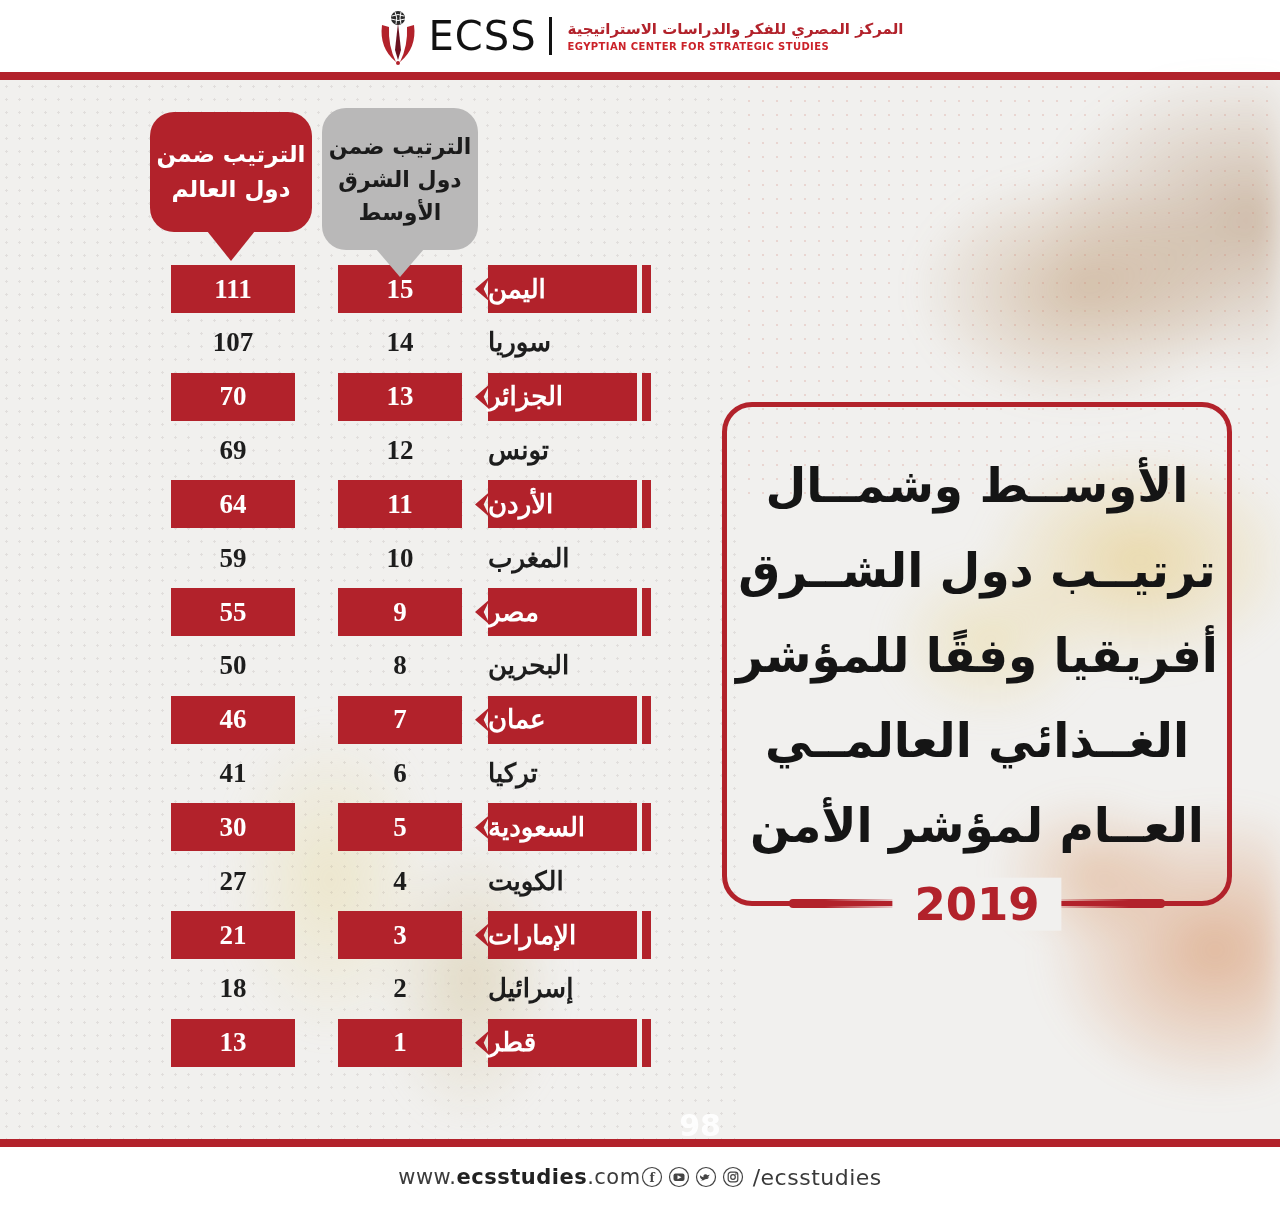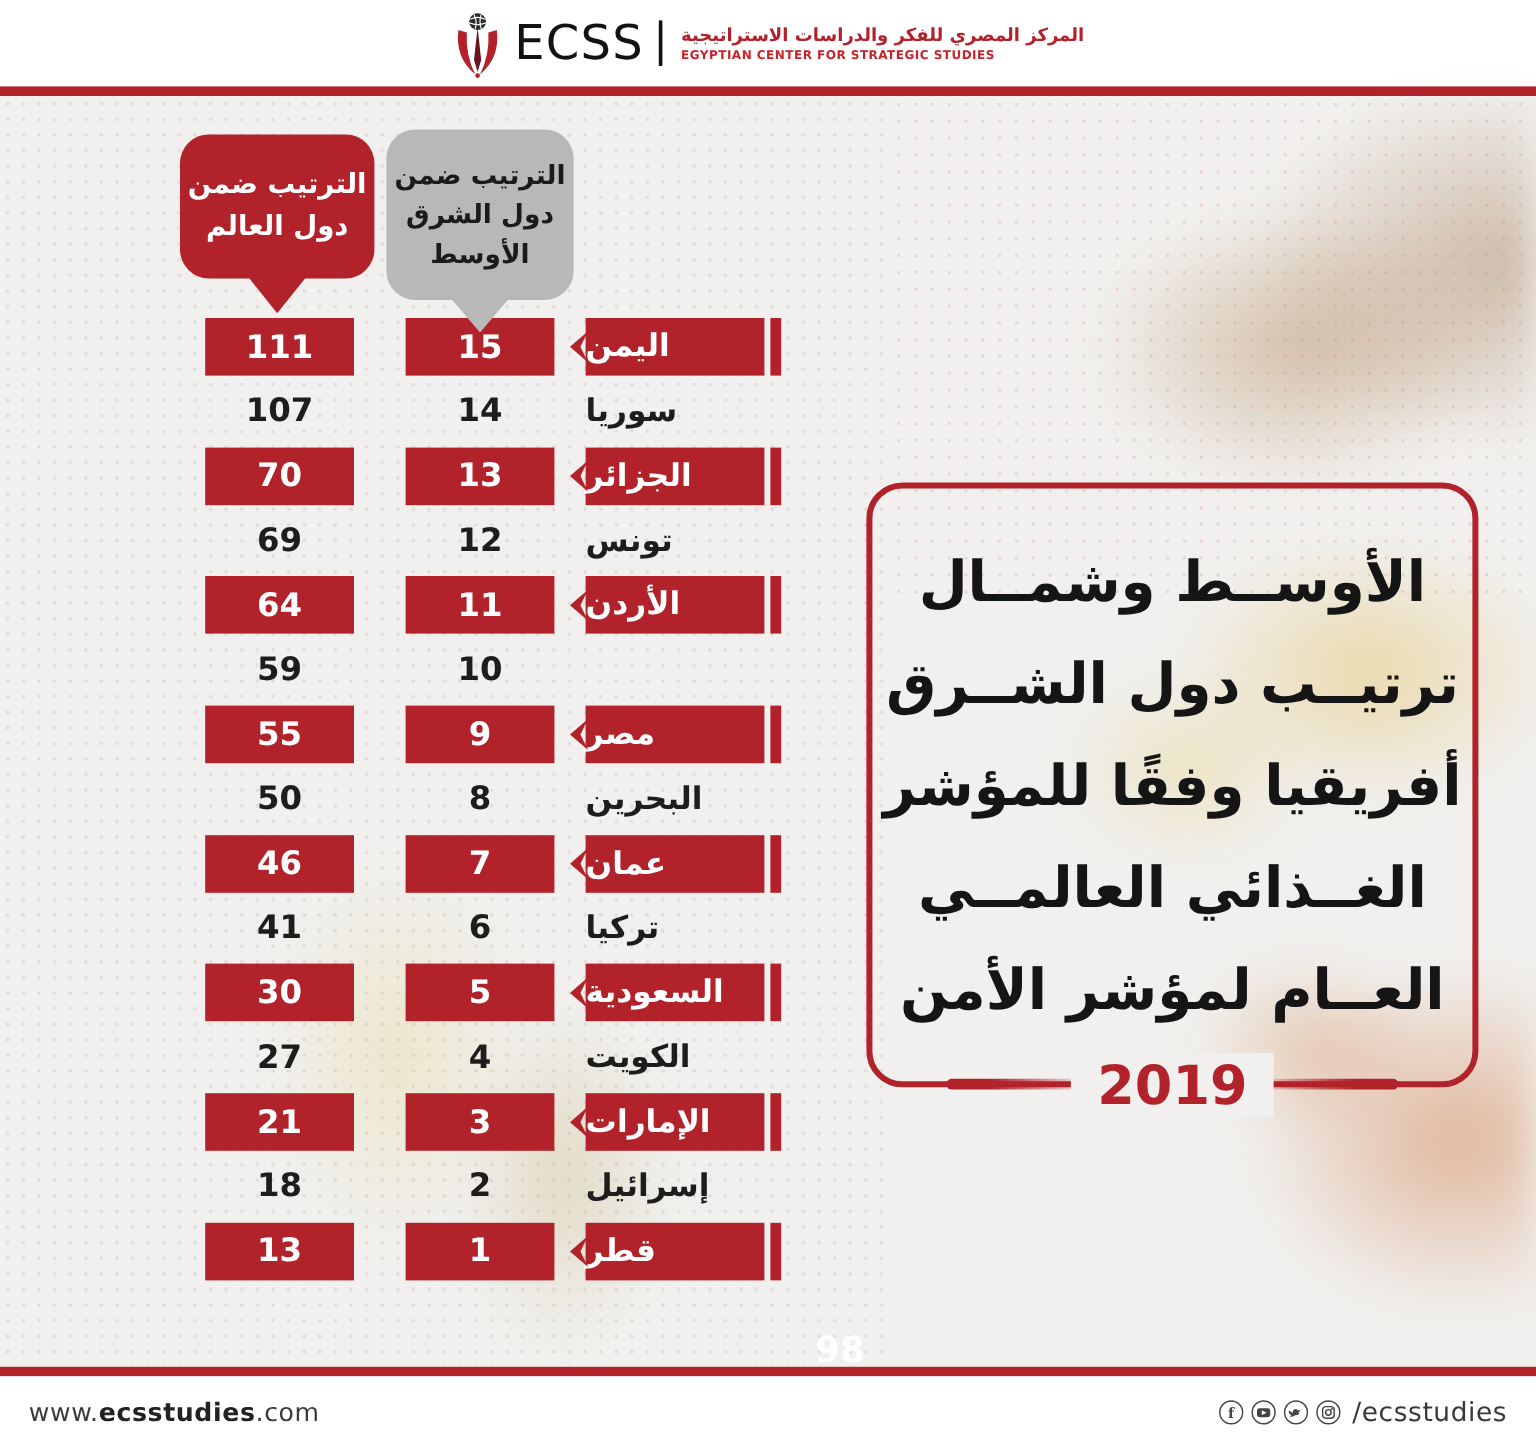--- a/index.html
+++ b/index.html
@@ -47,21 +47,21 @@
     font-size:23px;line-height:35px;}
   .bubble-world::after{border-top:30px solid #b2222b;}
   .bubble-me{left:322px;top:28px;width:156px;height:142px;background:#b9b8b8;color:#1b1b1b;
     font-size:22px;line-height:33px;}
   .bubble-me::after{border-top:28px solid #b9b8b8;}
   
   .rows{position:absolute;left:171px;top:185px;width:481px;height:802px;
     display:flex;flex-direction:column;justify-content:space-between;z-index:2;}
   .row{display:flex;height:48px;}
   .cell{display:flex;align-items:center;justify-content:center;
-    font-size:27px;font-weight:bold;color:#1d1d1d;}
+    font-size:27px;font-weight:bold;color:#1d1d1d;font-family:Liberation Serif, serif;}
   .cell-world{width:124px;}
   .sp1{width:43px;}
   .cell-me{width:124px;}
   .sp2{width:26px;}
   .cell-country{width:149px;position:relative;justify-content:flex-end;
     padding-right:22px;box-sizing:border-box;font-size:26px;direction:rtl;}
   .row.hl .cell-world,.row.hl .cell-me,.row.hl .cell-country{background:#b2222b;color:#fff;}
   .row.hl .cell-country::before{content:"";position:absolute;left:-13px;top:50%;
     transform:translateY(-50%);width:15px;height:26px;background:#b2222b;
     clip-path:polygon(100% 0,0 50%,100% 100%,58% 50%);}
@@ -78,21 +78,21 @@
     background:#f1f0ee;padding:0 22px;color:#b2222b;font-size:45px;font-weight:bold;z-index:3;}
   .year-fade{position:absolute;bottom:-7px;height:9px;width:120px;z-index:2;border-radius:4px;}
   .year-fade.left{right:50%;margin-right:68px;
     background:linear-gradient(to right,#b2222b 30%,rgba(178,34,43,0));}
   .year-fade.right{left:50%;margin-left:68px;
     background:linear-gradient(to left,#b2222b 30%,rgba(178,34,43,0));}
   .page-num{position:absolute;left:700px;top:1028px;transform:translateX(-50%);
     color:#ffffff;font-size:30px;font-weight:bold;opacity:.92;z-index:2;}
   
   .footer{position:absolute;top:1147px;left:0;width:100%;height:60px;background:#fff;
-    display:flex;align-items:center;justify-content:space-between;
+    display:flex;align-items:center;justify-content:center;
     padding:0 24px;box-sizing:border-box;}
   .site-url{font-size:21px;color:#3c3c3c;letter-spacing:.5px;}
   .site-url .b{font-weight:bold;color:#222;}
   .social{display:flex;align-items:center;gap:5px;}
   .social svg{display:block;}
   .social-handle{font-size:22px;color:#3a3a3a;margin-left:4px;letter-spacing:.5px;}
 </style>
 </head>
 <body>
 
@@ -171,20 +171,21 @@
         <div class="cell cell-me">11</div>
         <div class="sp2"></div>
         <div class="cell cell-country">الأردن</div>
       </div>
 
       <div class="row plain">
         <div class="cell cell-world">59</div>
         <div class="sp1"></div>
         <div class="cell cell-me">10</div>
         <div class="sp2"></div>
+        <div class="cell cell-country">المغرب</div>
       </div>
 
       <div class="row hl">
         <div class="cell cell-world">55</div>
         <div class="sp1"></div>
         <div class="cell cell-me">9</div>
         <div class="sp2"></div>
         <div class="cell cell-country">مصر</div>
       </div>
 

